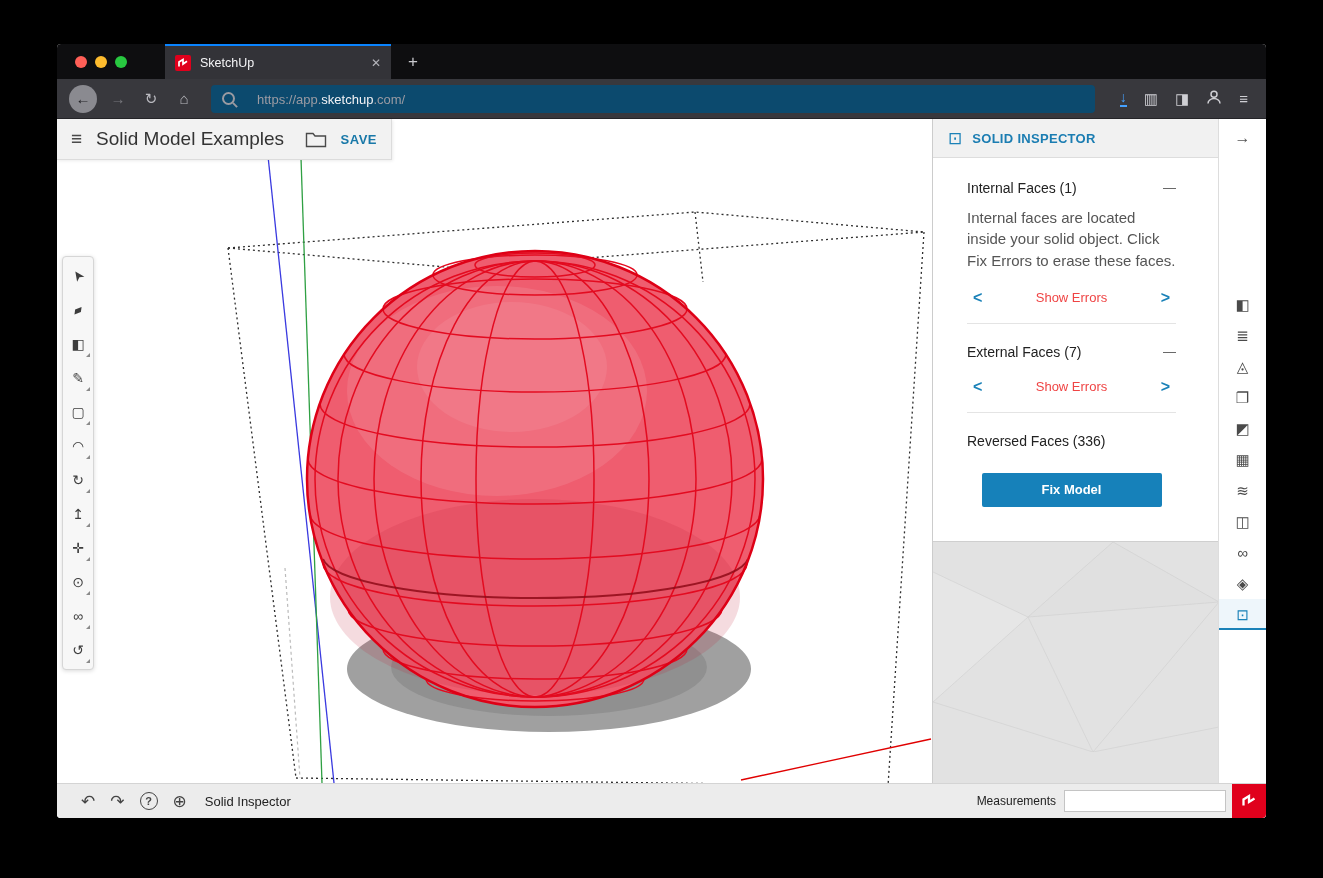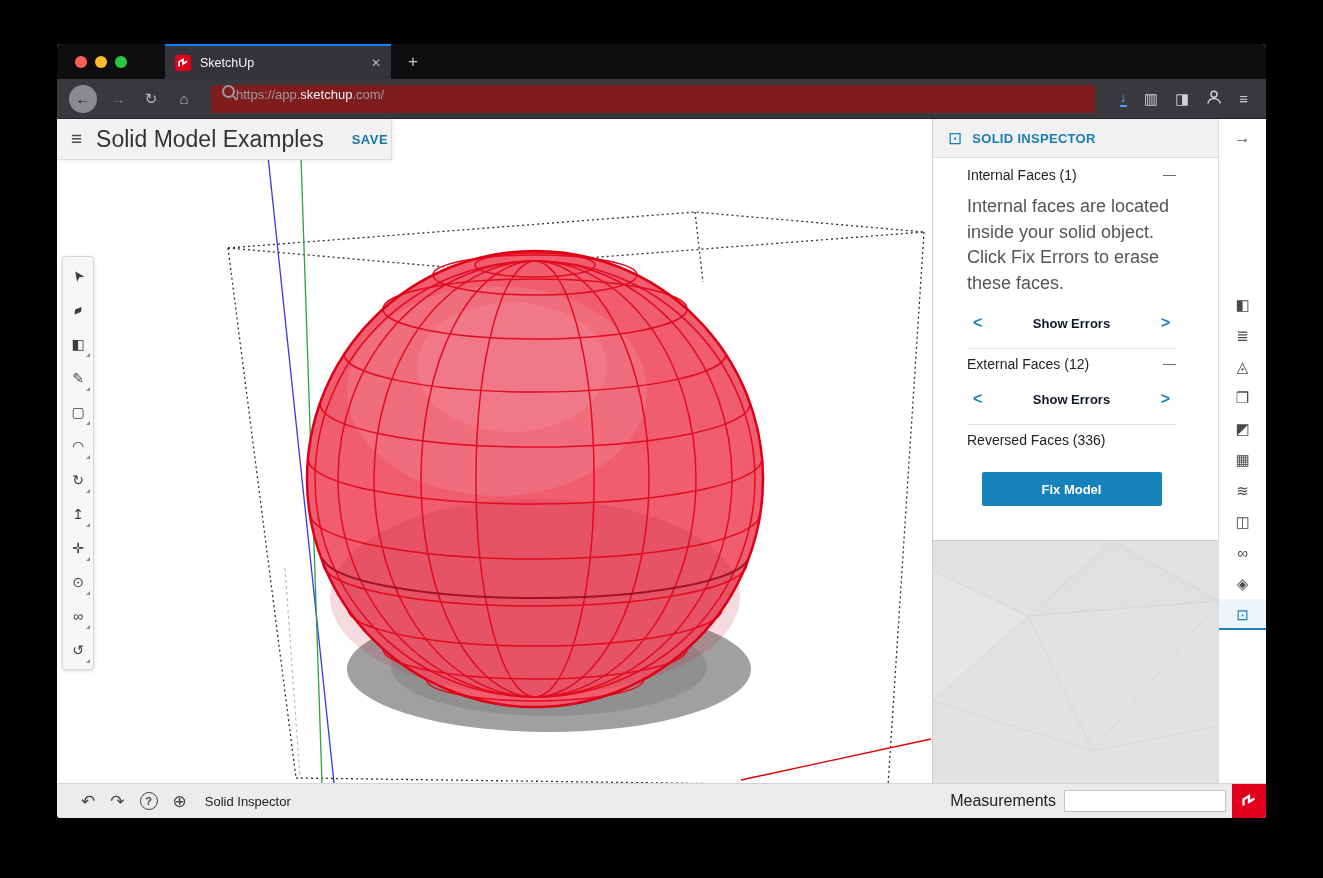--- a/index.html
+++ b/index.html
@@ -12,75 +12,75 @@
   .light{width:12px;height:12px;border-radius:50%}
   .l-red{background:#ff5f57}.l-yellow{background:#febc2e}.l-green{background:#28c840}
   .tab{position:absolute;left:108px;top:0;width:226px;height:35px;background:#333338;border-top:2px solid #0a84ff;box-sizing:border-box;display:flex;align-items:center;gap:9px;padding:0 10px}
   .tab-label{flex:1;color:#f5f5f7;font-size:12.5px}
   .tab-close{color:#b4b4ba;font-size:12px}
   .newtab{position:absolute;left:344px;top:6px;color:#c9c9ce;font-size:17px;width:24px;height:24px;text-align:center;line-height:24px}
   .navbar{height:40px;background:#38383d;display:flex;align-items:center;gap:9px;padding:0 12px;border-bottom:1px solid #242428;box-sizing:border-box}
   .backbtn{width:28px;height:28px;border-radius:50%;background:#8a8a90;color:#1f1f23;text-align:center;line-height:27px;font-size:15px;font-weight:bold;flex:none}
   .navbtn{width:24px;height:26px;text-align:center;line-height:26px;font-size:15px;color:#b9b9bf;flex:none}
   .fwdbtn{color:#77777d}
-  .urlbar{flex:1;height:28px;background:#7f1d1d;border-radius:4px;display:flex;align-items:flex-start;gap:1px;padding:0 11px;margin:0 6px}
+  .urlbar{flex:1;height:28px;background:#0c4a6e;border-radius:4px;display:flex;align-items:center;gap:22px;padding:0 11px;margin:0 6px}
   .mag{width:9px;height:9px;border:2px solid #9a9aa1;border-radius:50%;position:relative;flex:none}
   .mag::after{content:"";position:absolute;width:6px;height:2px;background:#9a9aa1;transform:rotate(45deg);right:-5px;bottom:-3px}
   .url-dim{color:#9b9ba3;font-size:13px}
   .url-domain{color:#f2f2f5;font-size:13px}
   .navright{display:flex;align-items:center;gap:17px;margin:0 6px 0 10px}
   .dl{color:#45a1ff;font-weight:bold;border-bottom:2px solid #45a1ff;padding-bottom:0;font-size:14px;line-height:15px}
   .ric{color:#cfcfd4;font-size:15px}
 
   
   .app{position:relative;height:699px;background:#fff}
   .canvas{position:absolute;left:0;top:0;width:875px;bottom:35px;background:#fff;overflow:hidden}
   .scene{position:absolute;left:0;top:0}
   .doc-header{position:absolute;left:0;top:0;width:335px;height:41px;background:#f2f2f2;border-bottom:1px solid #dcdcdc;border-right:1px solid #dcdcdc;display:flex;align-items:center;gap:14px;padding:0 14px;box-sizing:border-box;box-shadow:1px 1px 3px rgba(0,0,0,.08)}
   .doc-menu{font-size:19px;color:#4a4a4a}
-  .doc-title{font-size:23px;color:#333;flex:1;white-space:nowrap}
+  .doc-title{font-size:19px;color:#333;flex:1;white-space:nowrap}
   .save{color:#1878a8;font-weight:bold;font-size:13px;letter-spacing:.5px}
 
   .tools{position:absolute;left:5px;top:137px;width:30px;background:#f7f7f7;border:1px solid #d6d6d6;border-radius:4px;box-shadow:0 1px 4px rgba(0,0,0,.15);padding:2px 0}
   .tool{position:relative;height:34px;display:flex;align-items:center;justify-content:center}
   .tg{font-size:14px;color:#3d3d3d}
   [data-name="select-tool"] .tg{display:inline-block;transform:rotate(-125deg)}
   [data-name="eraser-tool"] .tg{display:inline-block;transform:rotate(-20deg);font-size:12px}
   .fly{position:absolute;right:3px;bottom:4px;width:0;height:0;border-left:4px solid transparent;border-bottom:4px solid #8a8a8a}
 
   
   .panel{position:absolute;left:875px;top:0;width:286px;bottom:35px;background:#fff;border-left:1px solid #ccc;box-sizing:border-box;display:flex;flex-direction:column}
   .panel-header{height:38px;background:#f1f1f1;border-bottom:1px solid #ddd;display:flex;align-items:center;gap:10px;padding:0 15px;flex:none}
   .panel-icon{color:#1b82b8;font-size:17px}
   .panel-title{color:#1b7db2;font-weight:bold;font-size:13px;letter-spacing:.3px}
   .panel-body{padding:2px 42px 34px 34px;flex:none}
-  .sec-head{display:flex;justify-content:space-between;margin-top:7px;font-size:14px;color:#222}
+  .sec-head{display:flex;justify-content:space-between;margin-top:20px;font-size:14px;color:#222}
   .collapse{color:#555;font-size:13px}
-  .sec-body{margin-top:11px;font-size:18px;color:#555;line-height:1.42}
+  .sec-body{margin-top:11px;font-size:15px;color:#555;line-height:1.42}
   .sec-nav{display:flex;align-items:center;justify-content:space-between;margin:18px 6px 16px 6px}
   .nav-arrow{color:#1b82b8;font-weight:bold;font-size:16px}
-  .nav-label{font-weight:bold;font-size:13px;color:#0f172a}
+  .nav-label{font-weight:normal;font-size:13px;color:#ef4444}
   .divider{border-top:1px solid #e4e4e4;margin-top:2px}
   .fixbtn{display:block;margin:24px auto 0;width:180px;height:34px;background:#1681ba;color:#fff;border:none;border-radius:2px;font-size:13px;font-weight:bold;font-family:inherit;cursor:pointer}
   .panel-gray{flex:1;background:#e2e2e2;border-top:1px solid #cfcfcf;position:relative;overflow:hidden}
 
   
   .strip{position:absolute;left:1161px;top:0;width:48px;bottom:35px;background:#fff;border-left:1px solid #ddd;box-sizing:border-box}
   .strip-collapse{height:38px;text-align:center;line-height:38px;font-size:16px;color:#555}
   .sicons{margin-top:132px}
   .sicon{height:31px;line-height:31px;text-align:center;font-size:15px;color:#4a4a4a}
   .sel{color:#1b82b8;background:#eef6fb;border-bottom:2px solid #1b82b8;box-sizing:border-box}
 
   
   .statusbar{position:absolute;left:0;right:0;bottom:0;height:35px;background:#ececec;border-top:1px solid #d4d4d4;display:flex;align-items:center;padding-left:24px;box-sizing:border-box}
   .sticons{display:flex;align-items:center}
   .stico{margin-right:15px;font-size:17px;color:#444}
   .circ{display:inline-block;width:16px;height:16px;border:1.5px solid #444;border-radius:50%;text-align:center;line-height:16px;font-size:11px;font-weight:bold}
   .tool-label{font-size:13px;color:#222;margin-left:3px}
-  .meas-label{margin-left:auto;font-size:16px;color:#222}
+  .meas-label{margin-left:auto;font-size:12px;color:#222}
   .meas-input{width:152px;height:20px;border:1px solid #c4c4c4;background:#fff;margin:0 6px 0 8px;font-size:12px;padding:0 4px}
   .sulogo{width:34px;height:34px;background:#e0001c;display:flex;align-items:center;justify-content:center;flex:none}
 </style>
 </head>
 <body data-name="screenshot-root">
 
 <div class="window" data-name="browser-window">
 
   <div class="tabbar" data-name="browser-tab-bar">
     <div class="lights" data-name="traffic-lights">
@@ -246,21 +246,21 @@
         </div>
         <div class="sec-body" data-name="internal-faces-description">Internal faces are located inside your solid object. Click Fix Errors to erase these faces.</div>
         <div class="sec-nav" data-name="internal-faces-error-nav">
           <span class="nav-arrow" data-name="prev-error-button">&lt;</span>
           <span class="nav-label" data-name="show-errors-label">Show Errors</span>
           <span class="nav-arrow" data-name="next-error-button">&gt;</span>
         </div>
         <div class="divider" data-name="section-divider"></div>
 
         <div class="sec-head" data-name="external-faces-section-header">
-          <span data-name="external-faces-title">External Faces (12)</span>
+          <span data-name="external-faces-title">External Faces (7)</span>
           <span class="collapse" data-name="collapse-section-icon">—</span>
         </div>
         <div class="sec-nav" data-name="external-faces-error-nav">
           <span class="nav-arrow" data-name="prev-error-button">&lt;</span>
           <span class="nav-label" data-name="show-errors-label">Show Errors</span>
           <span class="nav-arrow" data-name="next-error-button">&gt;</span>
         </div>
         <div class="divider" data-name="section-divider"></div>
 
         <div class="sec-head" data-name="reversed-faces-section-header">

